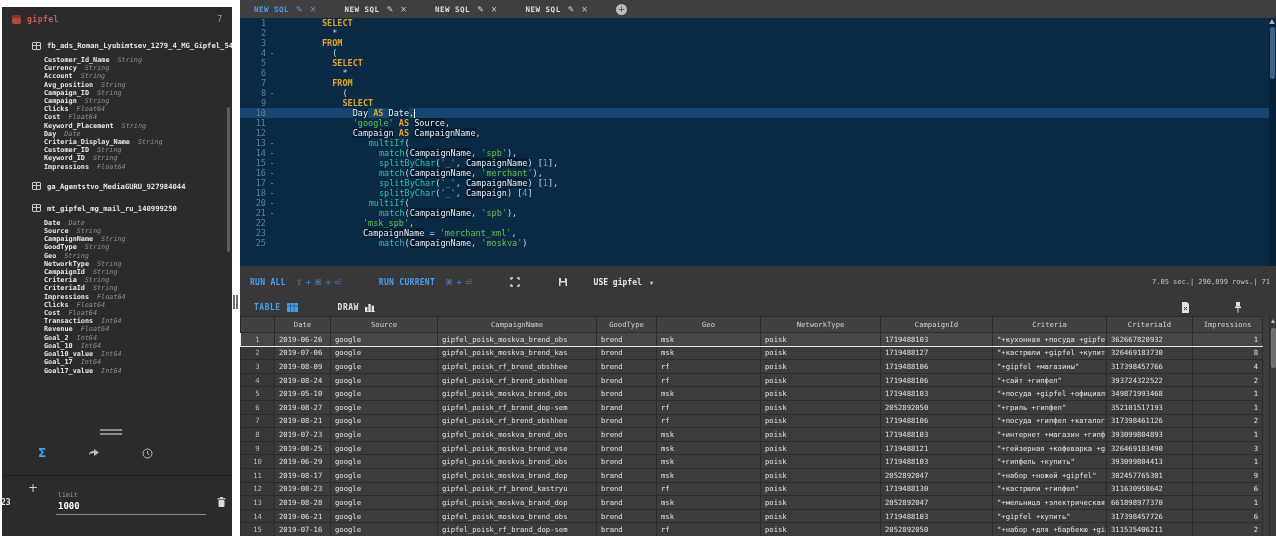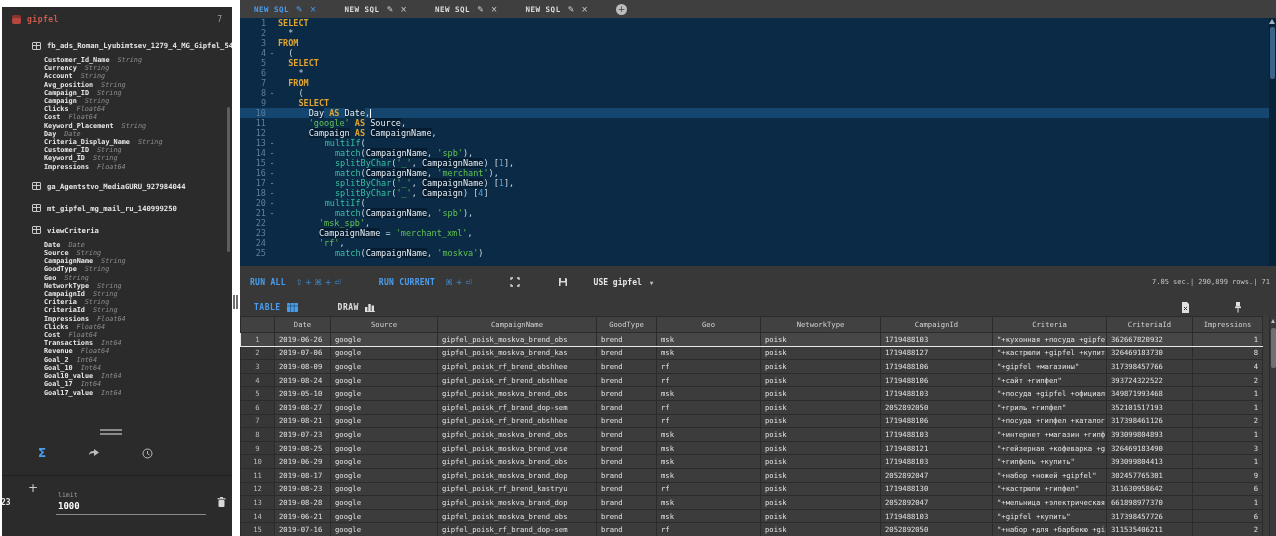--- a/index.html
+++ b/index.html
@@ -54,21 +54,21 @@
   .tab.active .tab-label,.tab.active .pencil,.tab.active .close{color:#4a9ef0;}
   .add-tab{width:11px;height:11px;border-radius:50%;background:#bdbdbd;color:#3f3f3f;font-size:9px;
            line-height:11px;text-align:center;margin-left:14px;font-family:"DejaVu Sans",sans-serif;}
 
   
   #editor{position:absolute;left:0;top:18px;width:100%;height:248px;background:#0a2a46;overflow:hidden;}
   .ed-line{display:flex;height:10px;line-height:10px;white-space:pre;font-size:8.5px;}
   .ed-line.current{background:#15466f;}
   .ln{width:26px;text-align:right;color:#5f7f9d;flex:0 0 auto;}
   .fold{width:12px;text-align:center;color:#7f95a8;flex:0 0 auto;}
-  .code{flex:1;}
+  .code{flex:1;margin-left:44px;}
   .tok-k{color:#e0a42f;font-weight:bold;}
   .tok-f{color:#35c0a2;padding-left:16px;}
   .tok-s{color:#63c14f;}
   .tok-n{color:#4aa0e0;}
   .tok-i{color:#e6eef5;background:rgba(2,14,26,.5);}
   .tok-p{color:#cdd9e4;}
   .caret{display:inline-block;width:1px;height:9px;background:#ffffff;vertical-align:middle;}
   #ed-scroll{position:absolute;right:0;top:18px;width:7px;height:248px;background:#092238;}
   #ed-scroll .arrow{position:absolute;top:1px;left:0;width:0;height:0;border-left:3.5px solid transparent;
                     border-right:3.5px solid transparent;border-bottom:5px solid #9fb4c6;}
@@ -190,24 +190,20 @@
             <span class="col-type">Float64</span>
           </div>
         </div>
         <div class="tbl-row">
           <span class="tbl-icon"></span>
           <span class="tbl-name">ga_Agentstvo_MediaGURU_927984044</span>
         </div>
         <div class="tbl-row">
           <span class="tbl-icon"></span>
           <span class="tbl-name">mt_gipfel_mg_mail_ru_140999250</span>
-        </div>
-        <div class="tbl-row">
-          <span class="tbl-icon"></span>
-          <span class="tbl-name">viewCriteria</span>
         </div>
         <div class="cols">
           <div class="col-row">
             <span class="col-name">Date</span>
             <span class="col-type">Date</span>
           </div>
           <div class="col-row">
             <span class="col-name">Source</span>
             <span class="col-type">String</span>
           </div>
@@ -360,21 +356,20 @@
         <div class="ed-line"><span class="ln">13</span><span class="fold">-</span><span class="code"><span class="tok-p">      </span><span class="tok-f">multiIf</span><span class="tok-p">(</span></span></div>
         <div class="ed-line"><span class="ln">14</span><span class="fold">-</span><span class="code"><span class="tok-p">        </span><span class="tok-f">match</span><span class="tok-p">(</span><span class="tok-i">CampaignName</span><span class="tok-p">, </span><span class="tok-s">'spb'</span><span class="tok-p">),</span></span></div>
         <div class="ed-line"><span class="ln">15</span><span class="fold">-</span><span class="code"><span class="tok-p">        </span><span class="tok-f">splitByChar</span><span class="tok-p">(</span><span class="tok-s">'_'</span><span class="tok-p">, </span><span class="tok-i">CampaignName</span><span class="tok-p">) [</span><span class="tok-n">1</span><span class="tok-p">],</span></span></div>
         <div class="ed-line"><span class="ln">16</span><span class="fold">-</span><span class="code"><span class="tok-p">        </span><span class="tok-f">match</span><span class="tok-p">(</span><span class="tok-i">CampaignName</span><span class="tok-p">, </span><span class="tok-s">'merchant'</span><span class="tok-p">),</span></span></div>
         <div class="ed-line"><span class="ln">17</span><span class="fold">-</span><span class="code"><span class="tok-p">        </span><span class="tok-f">splitByChar</span><span class="tok-p">(</span><span class="tok-s">'_'</span><span class="tok-p">, </span><span class="tok-i">CampaignName</span><span class="tok-p">) [</span><span class="tok-n">1</span><span class="tok-p">],</span></span></div>
         <div class="ed-line"><span class="ln">18</span><span class="fold">-</span><span class="code"><span class="tok-p">        </span><span class="tok-f">splitByChar</span><span class="tok-p">(</span><span class="tok-s">'_'</span><span class="tok-p">, </span><span class="tok-i">Campaign</span><span class="tok-p">) [</span><span class="tok-n">4</span><span class="tok-p">]</span></span></div>
         <div class="ed-line"><span class="ln">20</span><span class="fold">-</span><span class="code"><span class="tok-p">      </span><span class="tok-f">multiIf</span><span class="tok-p">(</span></span></div>
         <div class="ed-line"><span class="ln">21</span><span class="fold">-</span><span class="code"><span class="tok-p">        </span><span class="tok-f">match</span><span class="tok-p">(</span><span class="tok-i">CampaignName</span><span class="tok-p">, </span><span class="tok-s">'spb'</span><span class="tok-p">),</span></span></div>
         <div class="ed-line"><span class="ln">22</span><span class="fold"></span><span class="code"><span class="tok-p">        </span><span class="tok-s">'msk_spb'</span><span class="tok-p">,</span></span></div>
         <div class="ed-line"><span class="ln">23</span><span class="fold"></span><span class="code"><span class="tok-p">        </span><span class="tok-i">CampaignName</span><span class="tok-p"> = </span><span class="tok-s">'merchant_xml'</span><span class="tok-p">,</span></span></div>
-        <div class="ed-line"><span class="ln">24</span><span class="fold"></span><span class="code"><span class="tok-p">        </span><span class="tok-s">'rf'</span><span class="tok-p">,</span></span></div>
         <div class="ed-line"><span class="ln">25</span><span class="fold"></span><span class="code"><span class="tok-p">        </span><span class="tok-f">match</span><span class="tok-p">(</span><span class="tok-i">CampaignName</span><span class="tok-p">, </span><span class="tok-s">'moskva'</span><span class="tok-p">)</span></span></div>
       </div>
     <div id="ed-scroll">
       <span class="arrow"></span>
       <span class="thumb"></span>
     </div>
 
     <div id="h-splitter"></div>
 
     <div id="toolbar">

